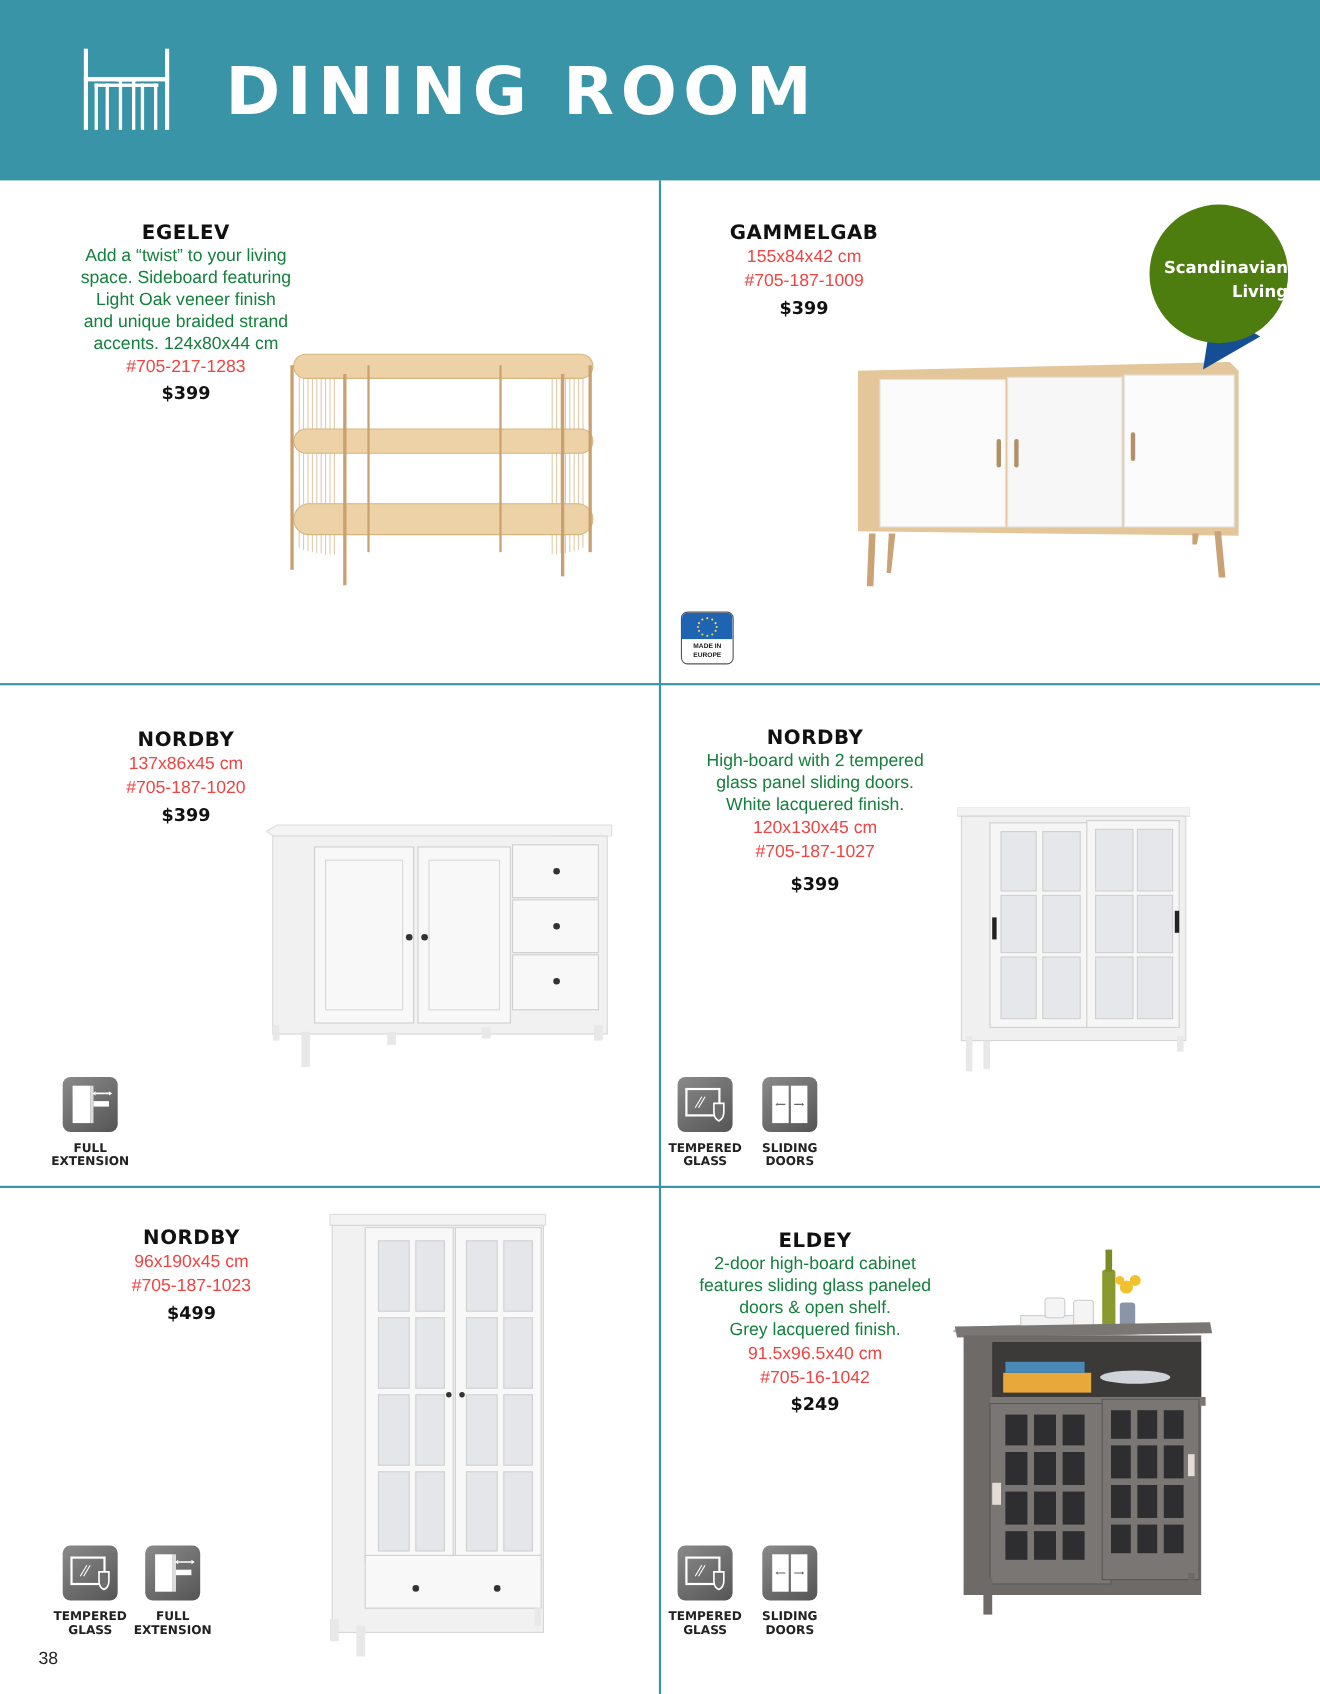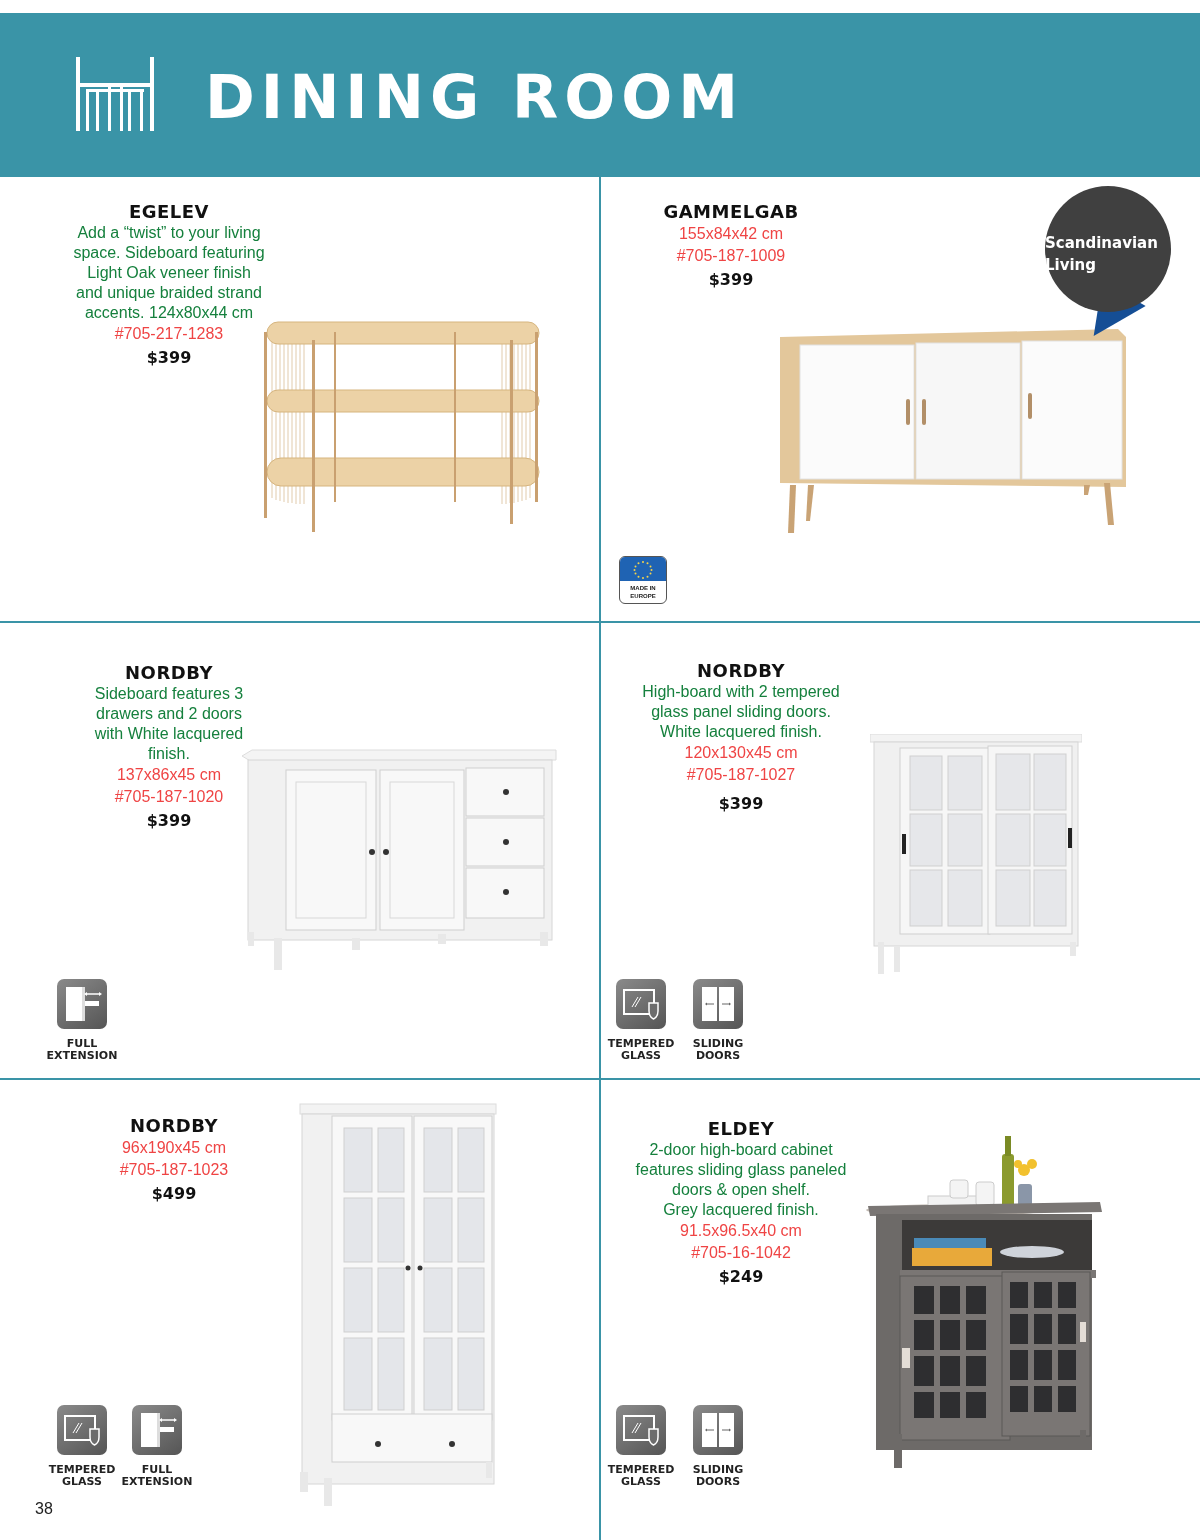--- a/index.html
+++ b/index.html
@@ -1,40 +1,40 @@
 <!DOCTYPE html>
 <html><head>
 <meta charset="utf-8">
 <style>
   * { box-sizing: border-box; margin: 0; padding: 0; }
   html, body { width: 1200px; height: 1540px; background: #ffffff; overflow: hidden; }
   body { font-family: "Liberation Sans", "DejaVu Sans", sans-serif; color: #1a1a1a; position: relative; }
 
-  .header { position: absolute; left: 0; top: 13px; width: 1200px; height: 164px; background: #3a94a7; }
+  .header { position: absolute; left: 0; top: 0; width: 1200px; height: 164px; background: #3a94a7; }
   .header-icon { position: absolute; left: 76px; top: 44px; width: 78px; height: 76px; }
   .header-title { position: absolute; left: 205px; top: 48px; color: #ffffff; font-weight: bold; font-size: 60px; letter-spacing: 6px; line-height: 72px; font-family: "DejaVu Sans", sans-serif; }
 
   .vline { position: absolute; left: 599px; top: 164px; width: 2px; height: 1376px; background: #3a94a7; }
   .hline { position: absolute; left: 0; width: 1200px; height: 2px; background: #3a94a7; }
 
   .product { position: absolute; text-align: center; }
   .pname { font-weight: bold; font-size: 18px; letter-spacing: 0.5px; color: #111; line-height: 22px; font-family: "DejaVu Sans", sans-serif; }
   .pdesc { font-size: 16px; line-height: 20px; color: #15803d; white-space: pre-line; }
   .pdims, .psku { font-size: 16px; line-height: 22px; color: #ef4444; }
   .pprice { font-weight: bold; font-size: 16px; color: #111; line-height: 24px; margin-top: 1px; font-family: "DejaVu Sans", sans-serif; }
 
   .badge { position: absolute; text-align: center; width: 90px; }
   .badge-box { width: 50px; height: 50px; border-radius: 7px; background: linear-gradient(145deg, #8a8a8a, #555); margin: 0 auto; position: relative; }
   .badge-label { font-size: 11px; font-weight: bold; line-height: 12px; color: #222; margin-top: 9px; white-space: pre-line; font-family: "DejaVu Sans", sans-serif; }
 
   .made-eu { position: absolute; left: 619px; top: 556px; width: 48px; height: 48px; border: 1px solid #555; border-radius: 6px; overflow: hidden; background: #fff; }
   .made-eu .flag { height: 24px; background: #1f63b3; position: relative; }
   .made-eu .txt { font-size: 6px; font-weight: bold; line-height: 8px; text-align: center; padding-top: 3px; white-space: pre-line; }
 
-  .bubble { position: absolute; left: 1045px; top: 186px; width: 126px; height: 126px; border-radius: 50%; background: #404040; color: #fff; font-weight: bold; font-size: 15px; text-align: left; line-height: 22px; padding-top: 46px; white-space: pre-line; font-family: "DejaVu Sans", sans-serif; }
+  .bubble { position: absolute; left: 1045px; top: 186px; width: 126px; height: 126px; border-radius: 50%; background: #4d7c0f; color: #fff; font-weight: bold; font-size: 15px; text-align: right; line-height: 22px; padding-top: 46px; white-space: pre-line; font-family: "DejaVu Sans", sans-serif; }
   .bubble-tail { position: absolute; left: 1086px; top: 290px; width: 0; height: 0; border-left: 20px solid transparent; border-right: 30px solid transparent; border-top: 52px solid #154e95; transform: rotate(30deg); }
 
   .pageno { position: absolute; left: 35px; top: 1500px; font-size: 16px; color: #222; }
   .img { position: absolute; }
 </style>
 </head>
 <body>
 
 <div class="header">
   <svg class="header-icon" viewBox="0 0 78 76">
@@ -146,24 +146,20 @@
           <circle cx="18.5" cy="6.2" r="1"></circle>
       </g>
     </svg>
   </div>
   <div class="txt">MADE IN
 EUROPE</div>
 </div>
 
 <div class="product" style="left:59px; top:662px; width:220px;">
   <div class="pname">NORDBY</div>
-  <div class="pdesc">Sideboard features 3
-drawers and 2 doors
-with White lacquered
-finish.</div>
   <div class="pdims">137x86x45 cm</div>
   <div class="psku">#705-187-1020</div>
   <div class="pprice">$399</div>
 </div>
 <svg class="img" style="left:242px; top:748px;" width="316" height="224" viewBox="0 0 316 224">
   <polygon points="0,8 10,2 314,2 314,12 10,14" fill="#f4f4f4" stroke="#dcdcdc"></polygon>
   <rect x="6" y="12" width="304" height="180" fill="#f1f1f1" stroke="#d6d6d6"></rect>
   <rect x="44" y="22" width="90" height="160" fill="#f8f8f8" stroke="#cfcfcf"></rect>
   <rect x="54" y="34" width="70" height="136" fill="none" stroke="#d8d8d8"></rect>
   <rect x="138" y="22" width="84" height="160" fill="#f8f8f8" stroke="#cfcfcf"></rect>

